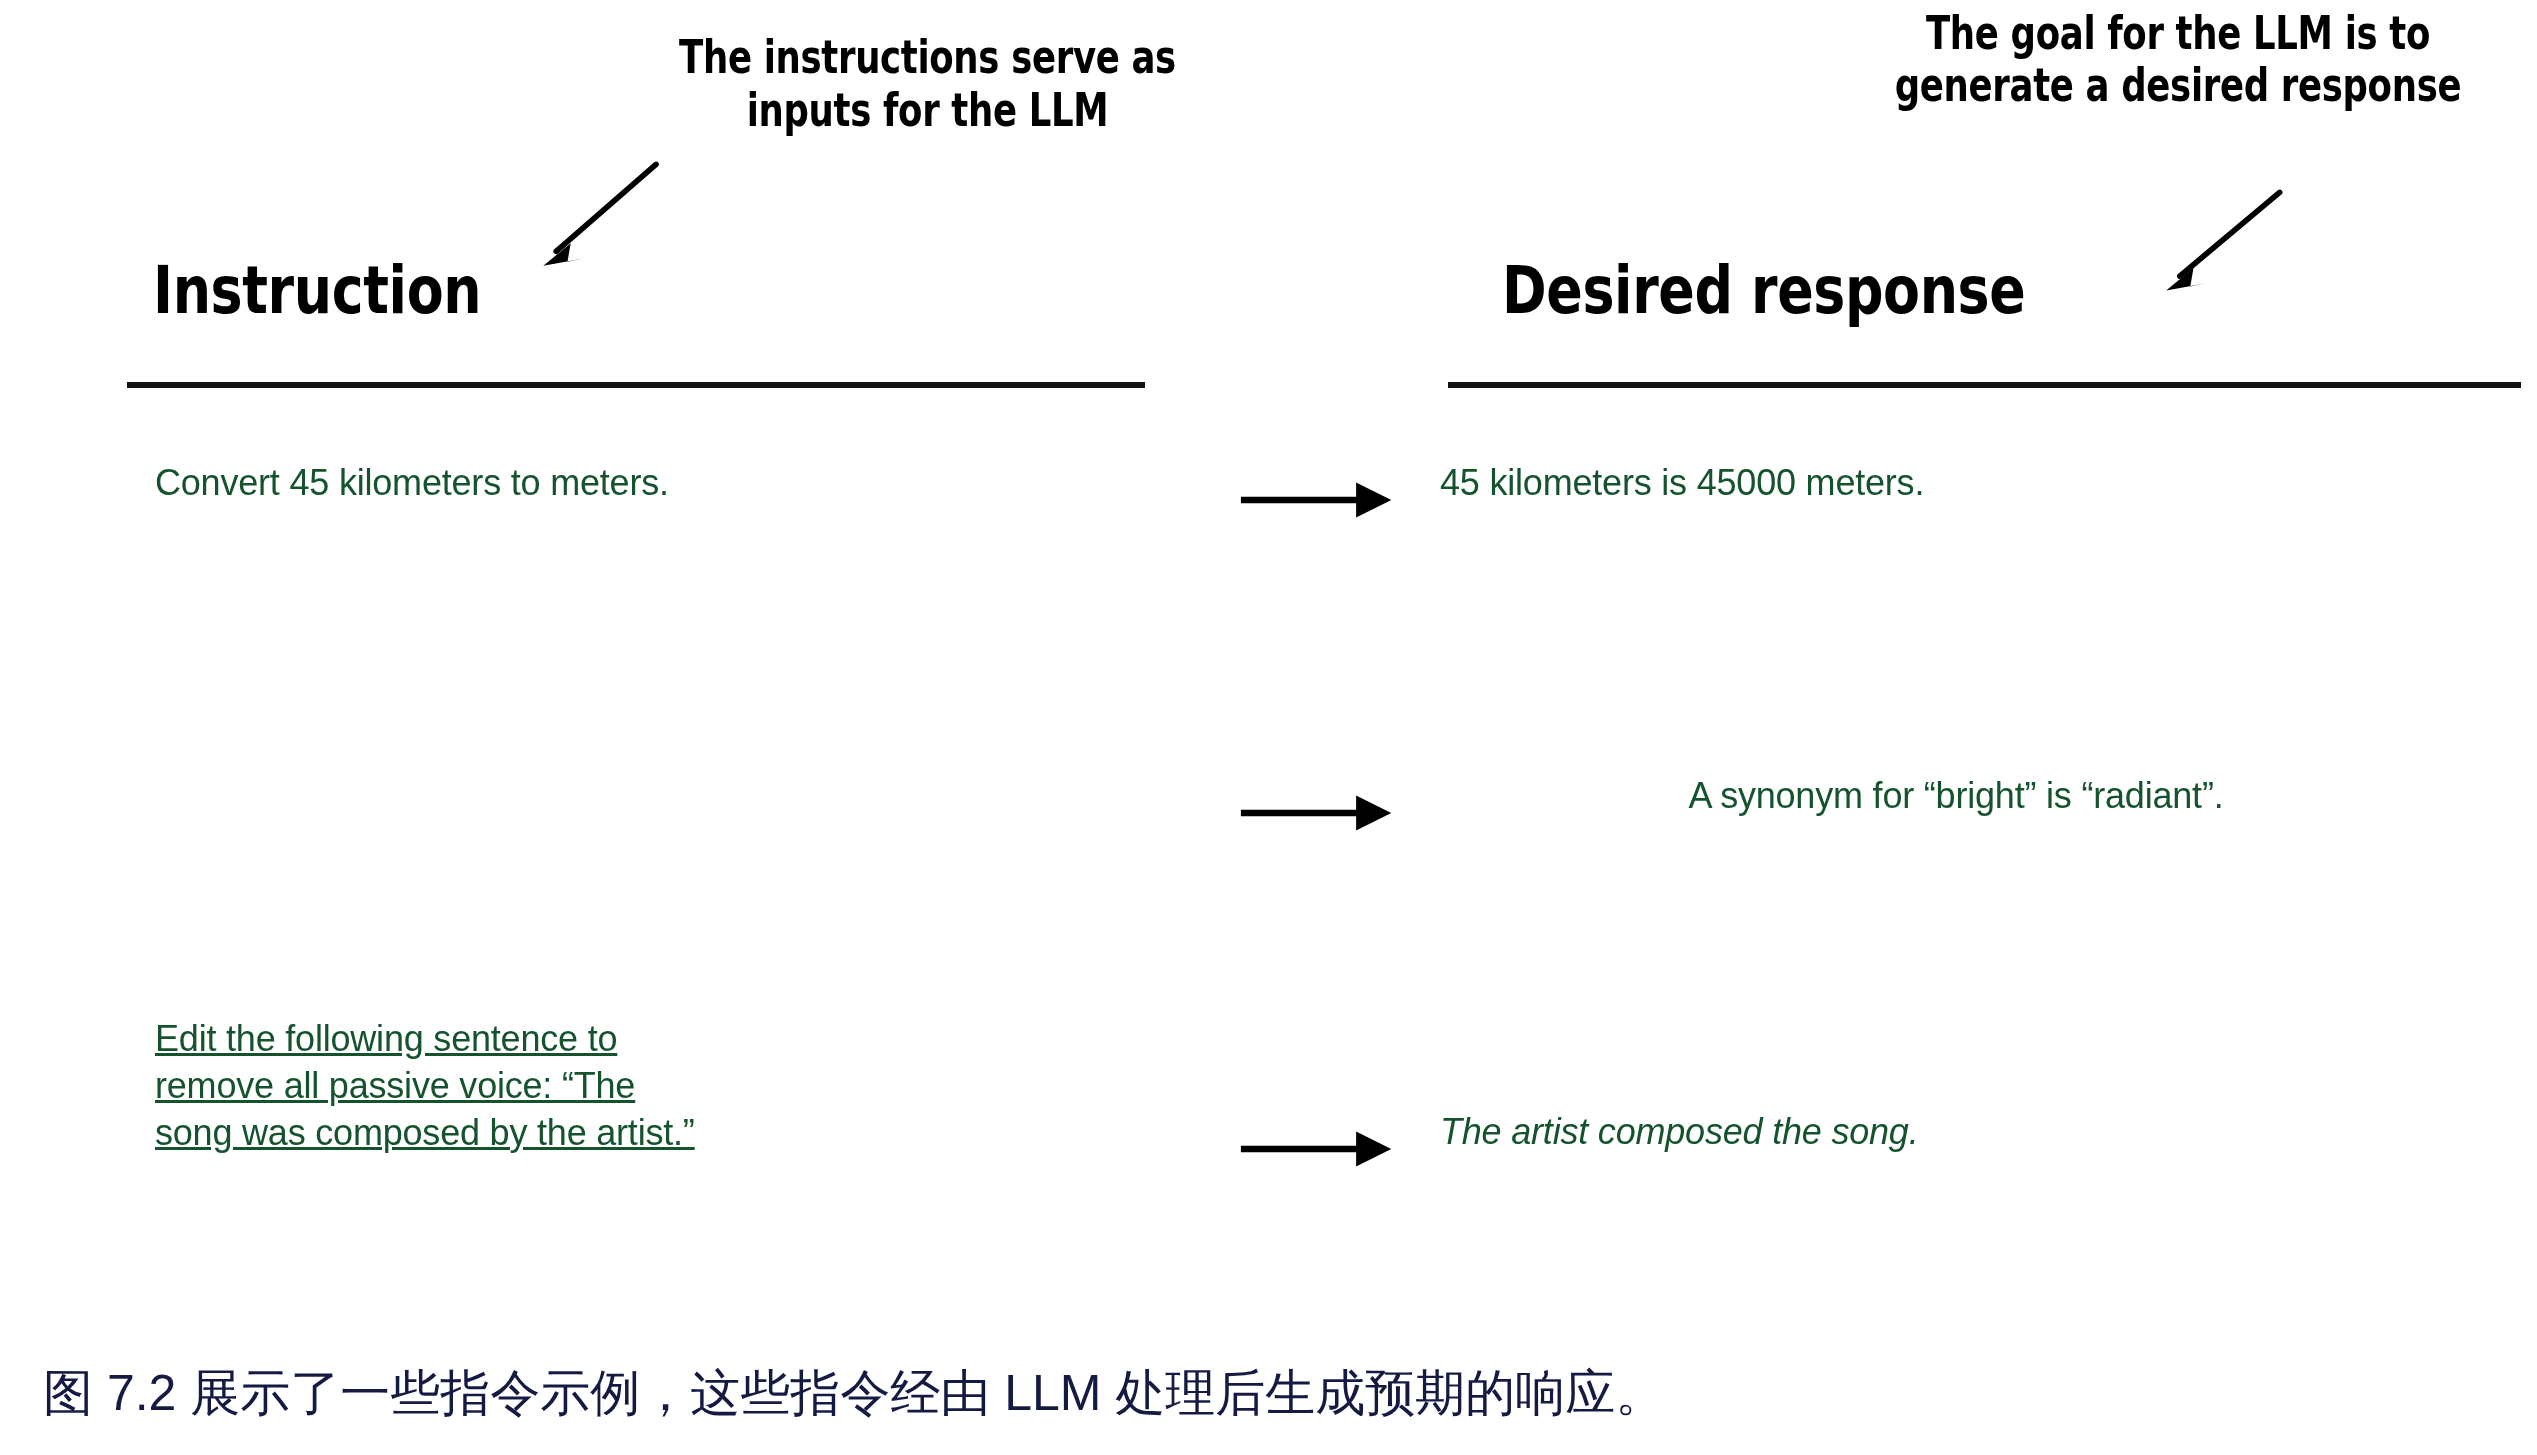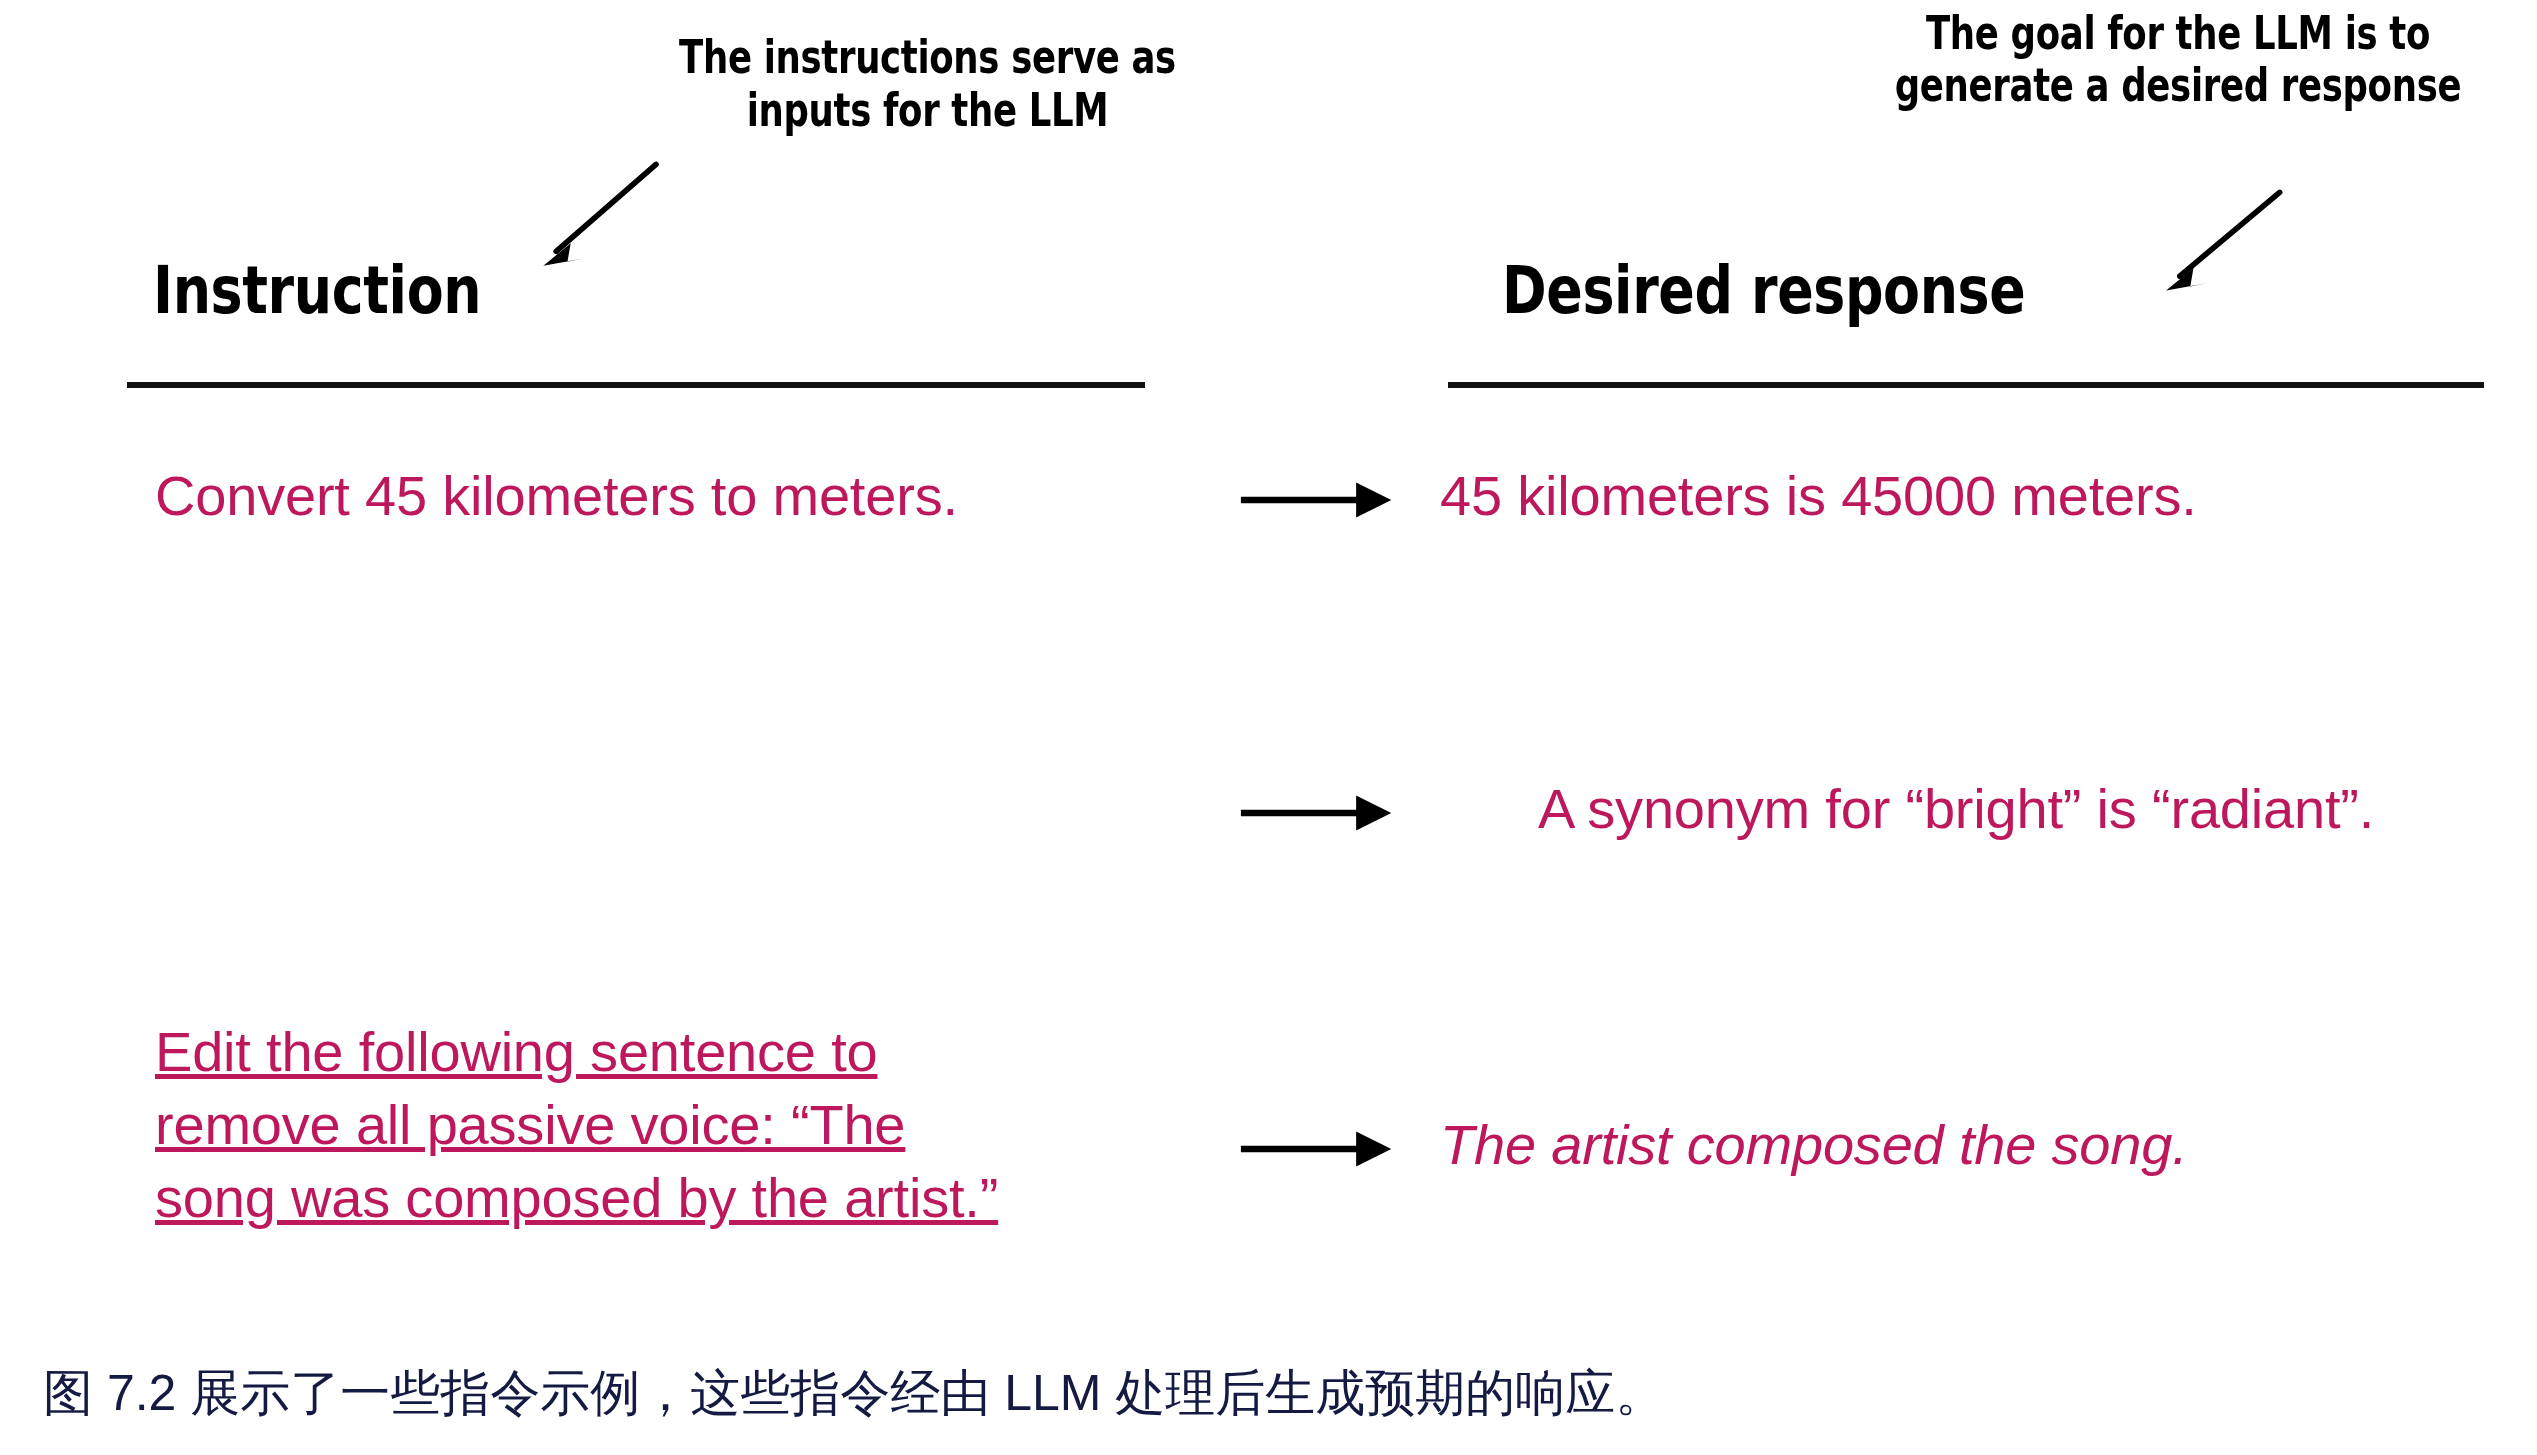--- a/index.html
+++ b/index.html
@@ -12,20 +12,21 @@
     font-family: "Liberation Sans", sans-serif;
     color: #000000;
   }
 
   #page {
     position: relative;
     width: 2484px;
     height: 1455px;
     background: #ffffff;
     overflow: hidden;
+    padding-left: 46px;
   }
 
   
   .annotation {
     position: absolute;
     font-family: "DejaVu Sans Condensed", "Liberation Sans Narrow", "Liberation Sans", sans-serif;
     font-weight: bold;
     font-size: 47px;
     line-height: 1.12;
     letter-spacing: -0.4px;
@@ -78,23 +79,23 @@
     top: 382px;
   }
   #rule-left  { left: 127px;  width: 1018px; }
   #rule-right { left: 1448px; width: 1073px; }
 
   
   .cell {
     position: absolute;
     font-family: "Liberation Sans", sans-serif;
     font-weight: 400;
-    font-size: 56px;
+    font-size: 36px;
     line-height: 1.30;
-    color: #be185d;
+    color: #14532d;
     white-space: pre-line;
     letter-spacing: -0.2px;
   }
   .cell.instruction { left: 155px;  width: 1016px; }
   .cell.response    { left: 1440px; width: 1032px; }
 
   
   #cell-instr-0   { top: 460px; }
   #cell-resp-0    { top: 460px; }
   #cell-instr-1   { top: 773px; }

